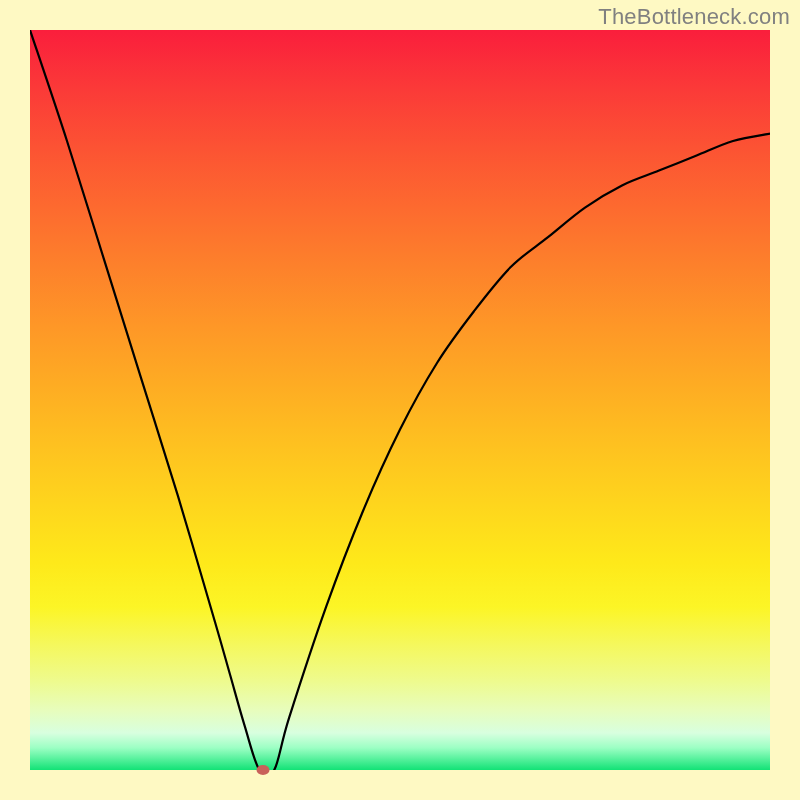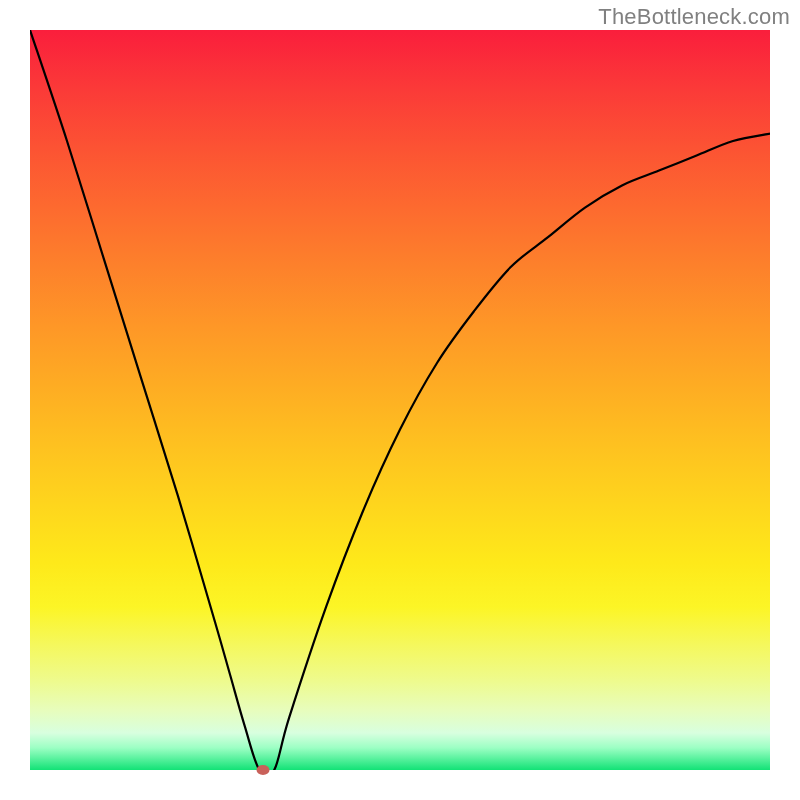--- a/index.html
+++ b/index.html
@@ -7,21 +7,21 @@
     padding: 0;
     width: 800px;
     height: 800px;
     background: #000;
     position: relative;
     font-family: Arial, Helvetica, sans-serif;
   }
   .outer {
     width: 800px;
     height: 800px;
-    background: #ffffff;
+    background: #fef9c3;
     position: relative;
   }
   .plot {
     position: absolute;
     left: 30px;
     top: 30px;
     width: 740px;
     height: 740px;
     background: linear-gradient(to bottom,
       #fa1e3c 0%,

